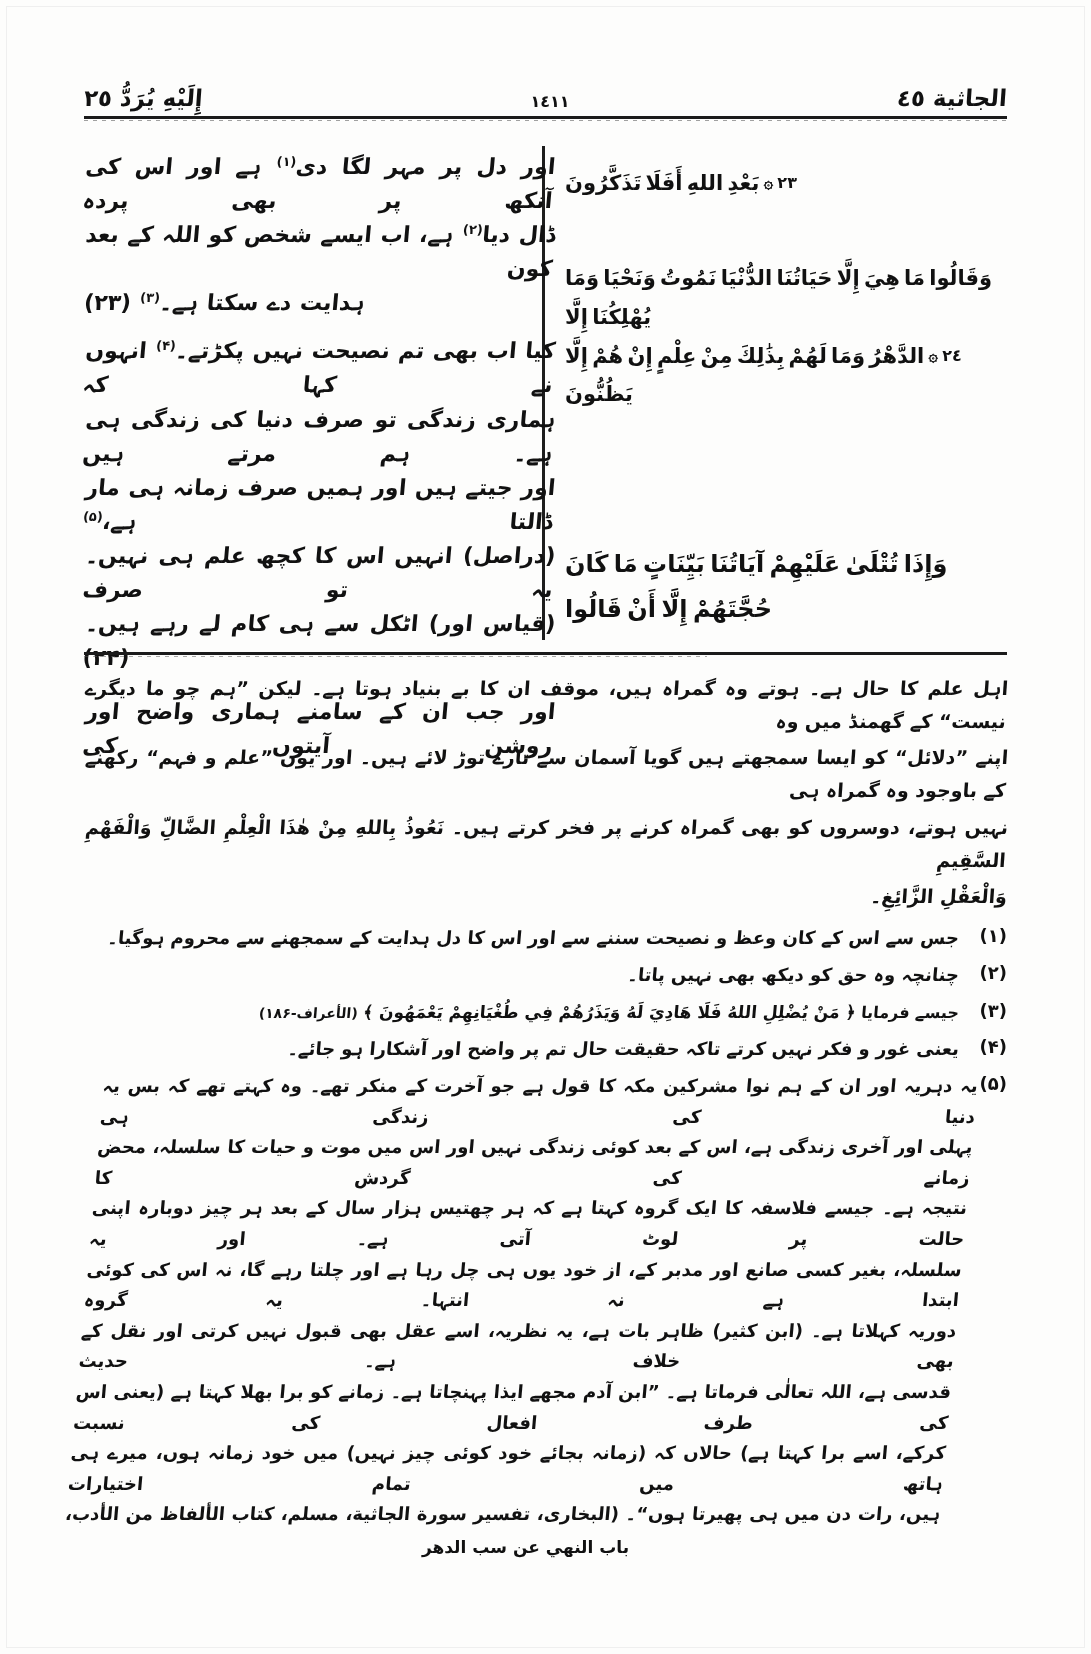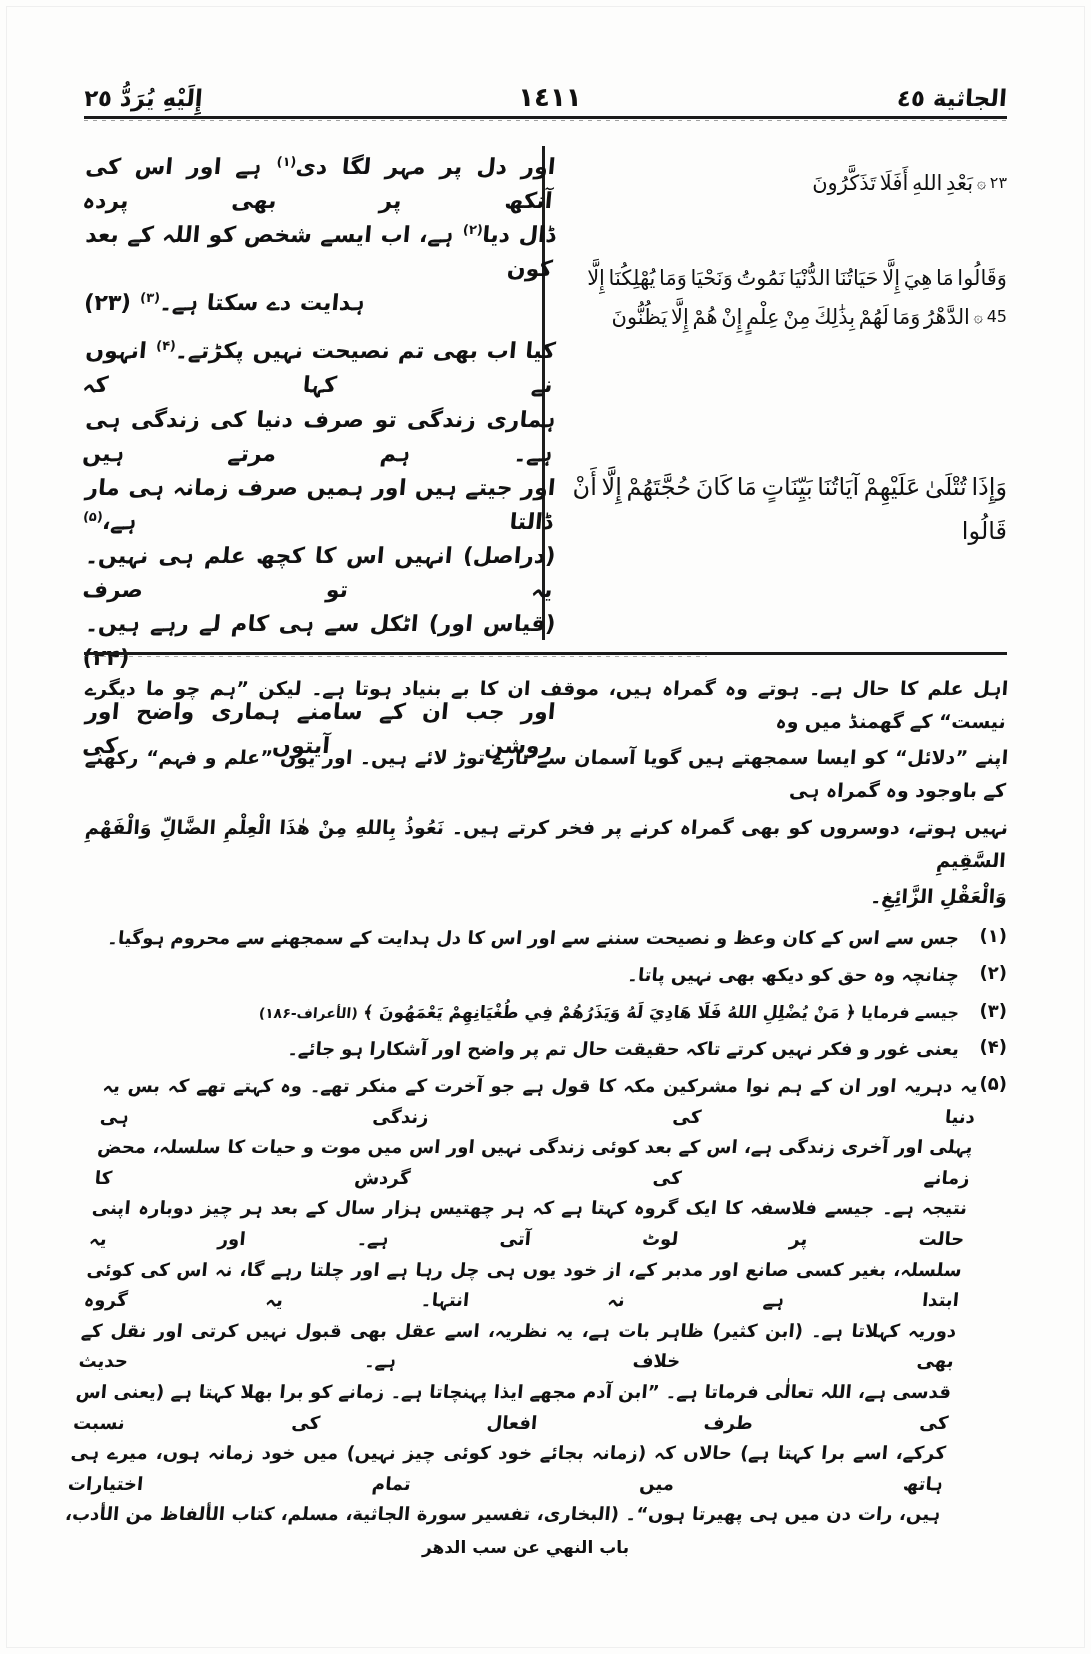--- a/index.html
+++ b/index.html
@@ -44,21 +44,21 @@
   .hdr-text {
     font-family: "DejaVu Sans", sans-serif;
     font-size: 23px;
     font-weight: 700;
     letter-spacing: -0.5px;
     line-height: 1;
     white-space: nowrap;
     transform: skewX(-4deg);
   }
   .hdr-center {
-    font-size: 26px;
+    font-size: 16px;
     font-weight: 700;
     letter-spacing: 1px;
     transform: none;
     margin-top: 16px;
   }
   .header-rule {
     position: absolute;
     top: 116px;
     left: 84px;
     right: 84px;
@@ -105,24 +105,24 @@
     position: absolute;
     top: 0;
     left: 0;
     width: 470px;
     box-sizing: border-box;
   }
 
   .ayah {
     font-family: "DejaVu Sans", "Liberation Serif", serif;
     font-size: 21px;
-    font-weight: 400;
+    font-weight: 700;
     line-height: 1.85;
     letter-spacing: -1px;
-    text-align: right;
+    text-align: left;
     word-spacing: -3px;
   }
   .ayah-1 { margin-top: 24px; }
   .ayah-2 { margin-top: 56px; }
   .ayah-3 { margin-top: 128px; font-size: 24px; }
   .ayah-mark {
     font-family: "DejaVu Sans", sans-serif;
     font-size: 16px;
     vertical-align: 2px;
   }
@@ -269,21 +269,21 @@
     <div class="col-arabic">
       <div class="ayah ayah-1">
         <span class="ayah-mark">٢٣</span>
         <span class="ayah-mark">۞</span>
         <span>بَعْدِ اللهِ أَفَلَا تَذَكَّرُونَ</span>
       </div>
 
       <div class="ayah ayah-2">
         <div>وَقَالُوا مَا هِيَ إِلَّا حَيَاتُنَا الدُّنْيَا نَمُوتُ وَنَحْيَا وَمَا يُهْلِكُنَا إِلَّا</div>
         <div>
-          <span class="ayah-mark">45</span>
+          <span class="ayah-mark">٢٤</span>
           <span class="ayah-mark">۞</span>
           <span>الدَّهْرُ وَمَا لَهُمْ بِذَٰلِكَ مِنْ عِلْمٍ إِنْ هُمْ إِلَّا يَظُنُّونَ</span>
         </div>
       </div>
 
       <div class="ayah ayah-3">
         <span>وَإِذَا تُتْلَىٰ عَلَيْهِمْ آيَاتُنَا بَيِّنَاتٍ مَا كَانَ حُجَّتَهُمْ إِلَّا أَنْ قَالُوا</span>
       </div>
     </div>
 

